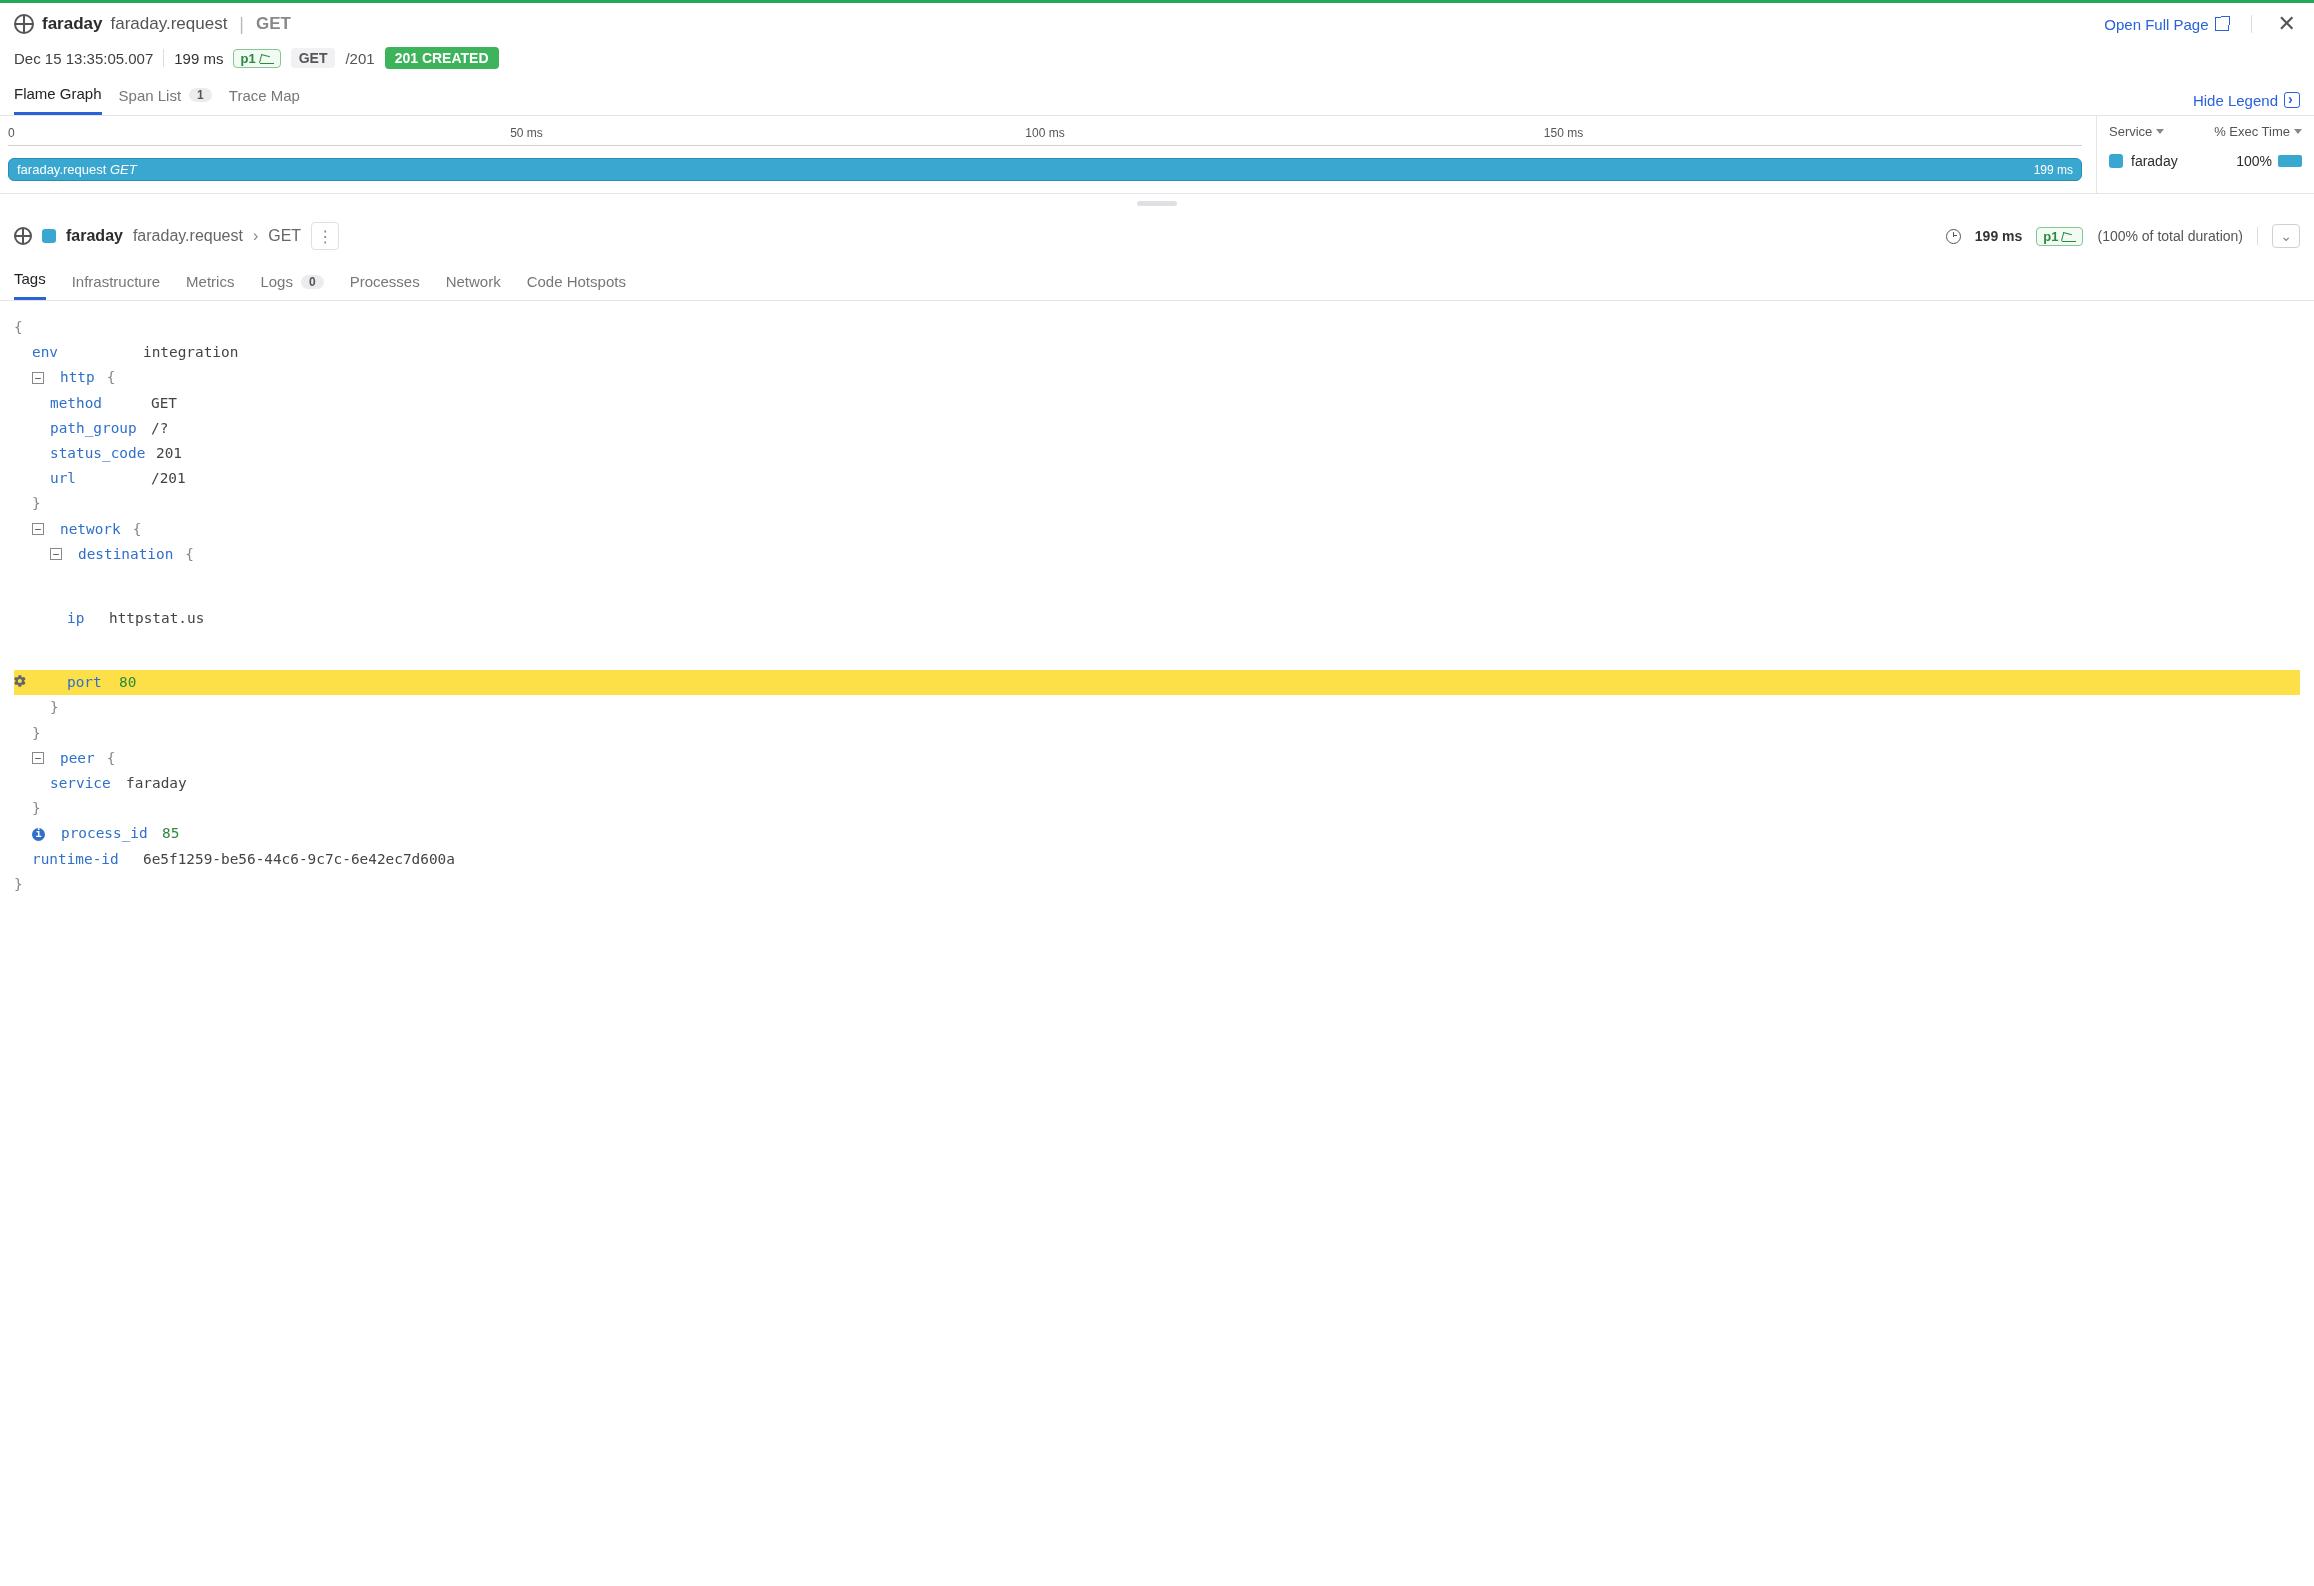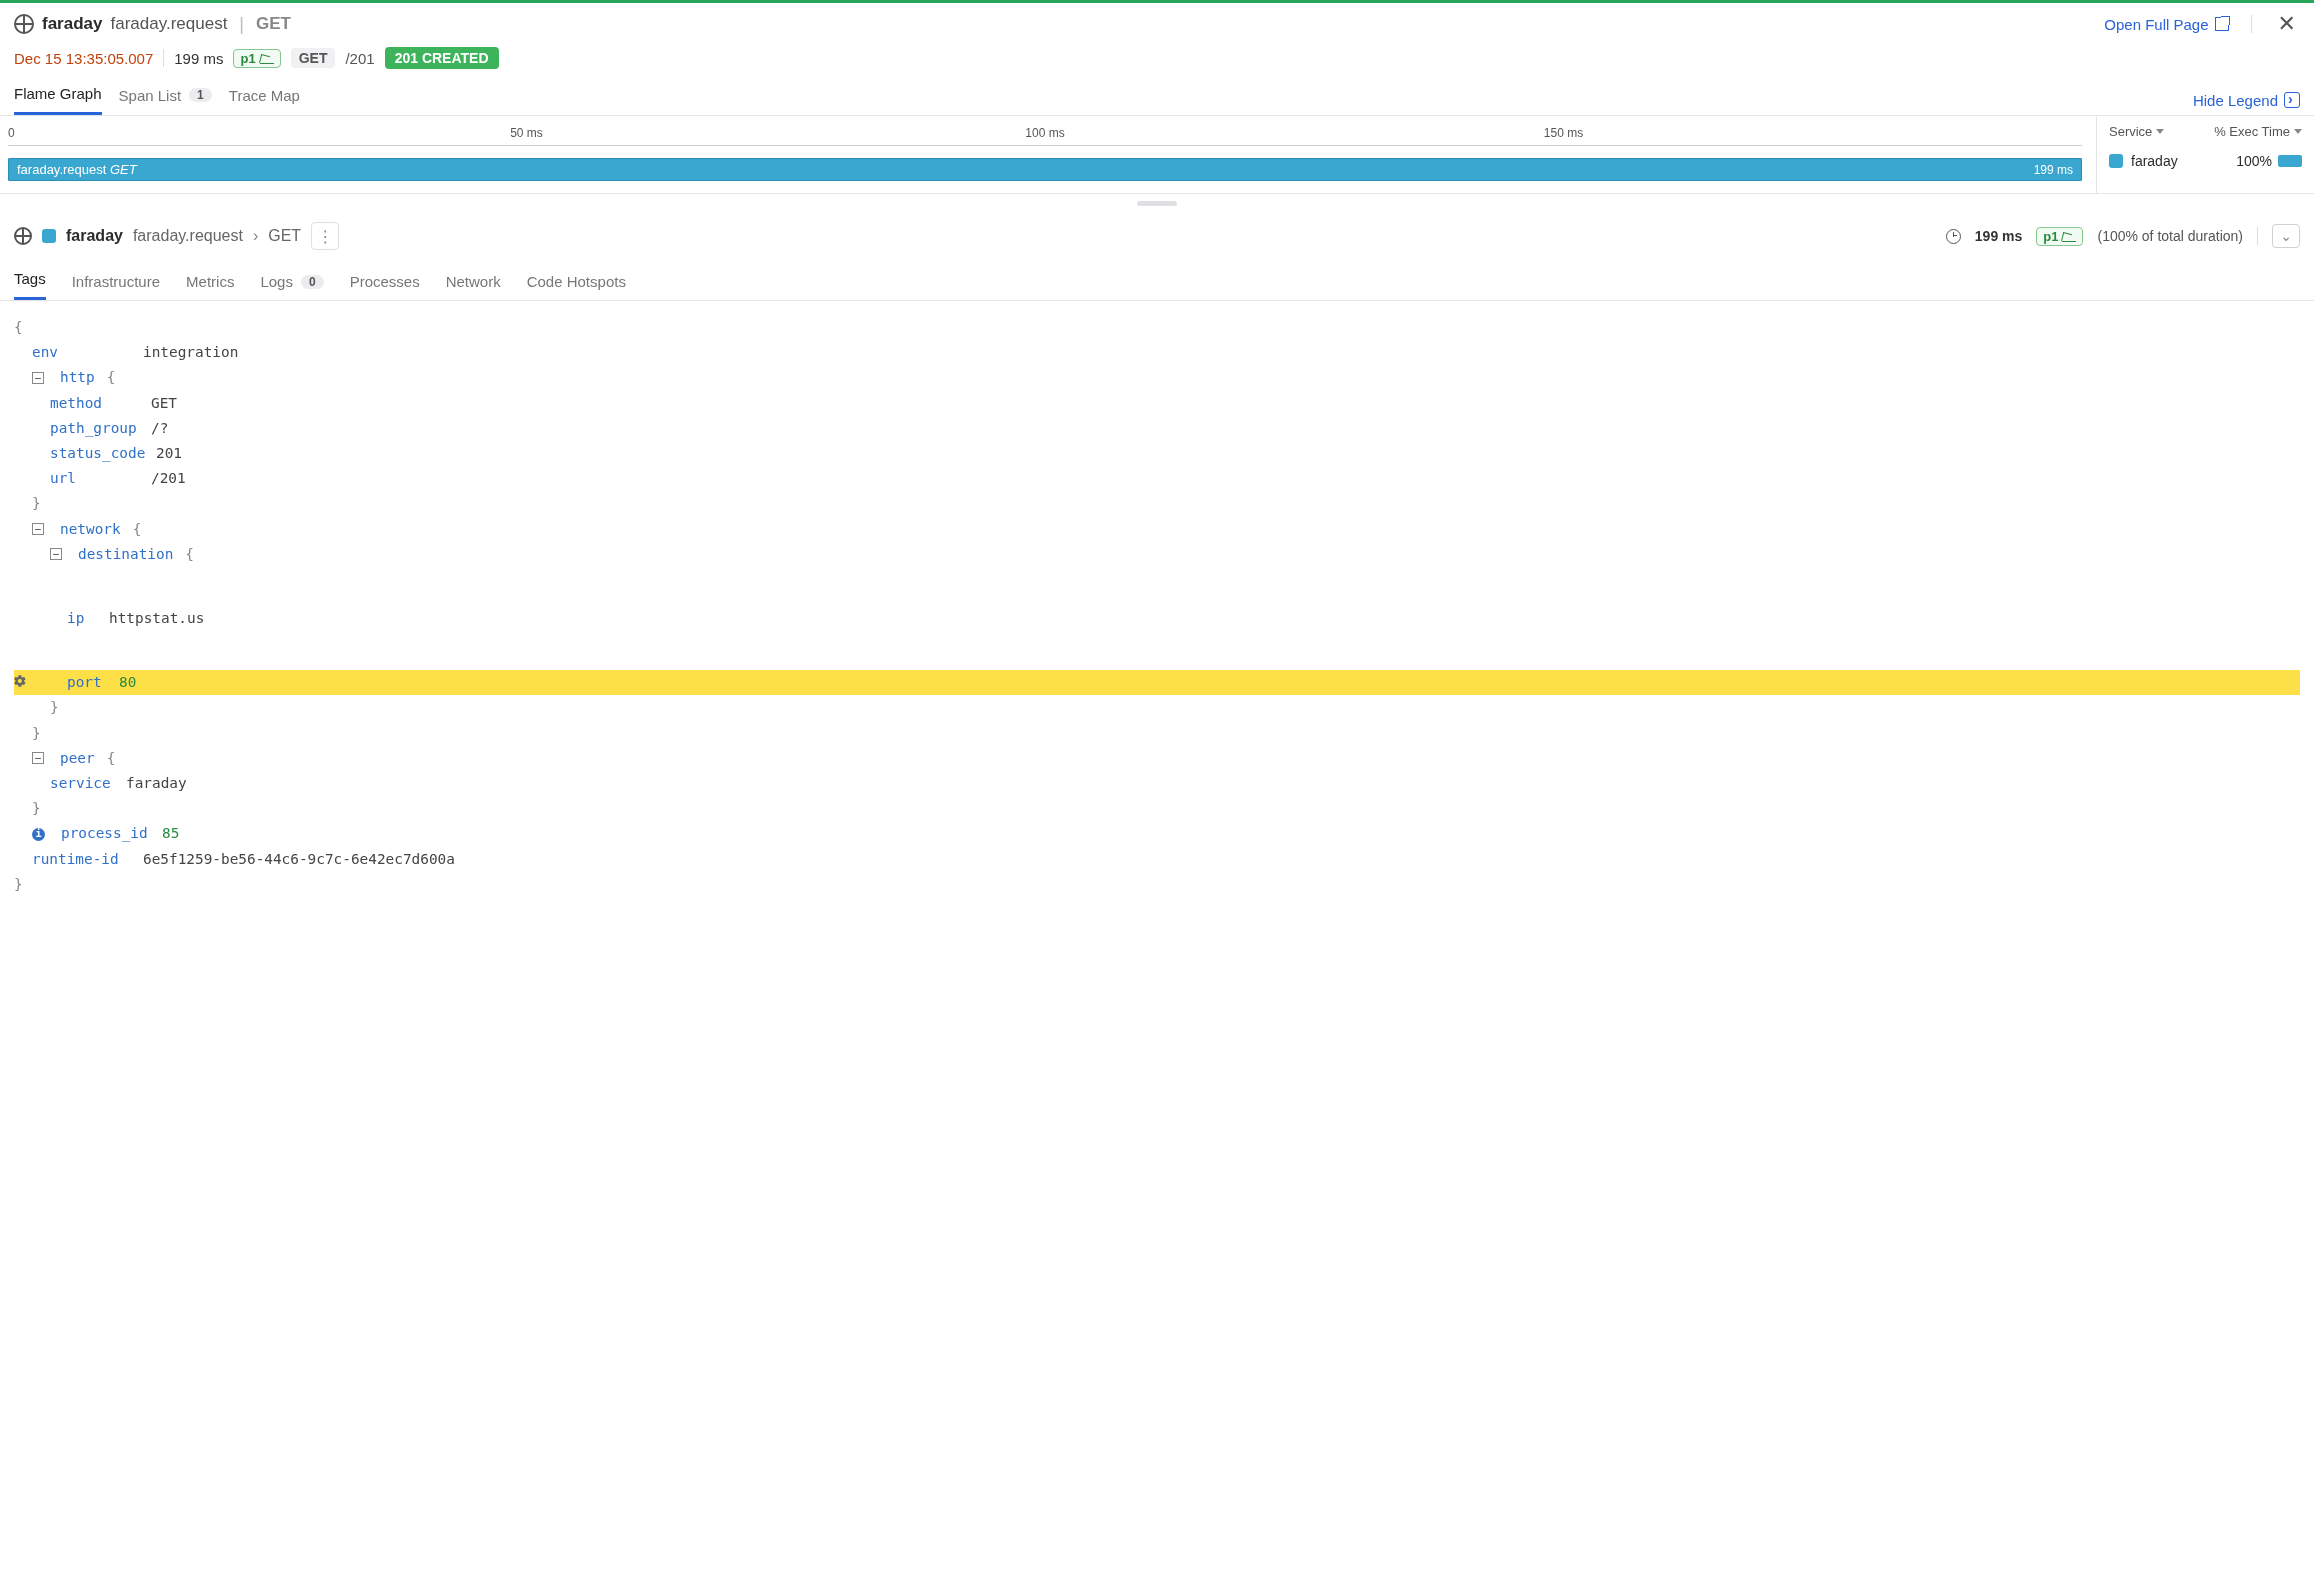--- a/index.html
+++ b/index.html
@@ -26,21 +26,21 @@
     .pipe { color: #bbb; font-size: 18px; margin: 0 4px; }
     .method-light { color: #888; font-weight: 600; font-size:17px; }
     .hdr1-right { display: flex; align-items: center; gap: 22px; }
     .open-full { color: #2962d9; font-weight: 500; display:flex; align-items:center; gap:6px; cursor:pointer; font-size:15px;}
     .x-icon { font-size: 22px; color:#555; cursor:pointer; padding:0 4px; }
     .ext-icon { width:14px; height:14px; border:1.5px solid #2962d9; position:relative; display:inline-block; }
     .ext-icon::after{content:"";position:absolute;width:8px;height:8px;border-top:1.5px solid #2962d9;border-right:1.5px solid #2962d9;right:-2px;top:-2px;background:#fff;}
 
     
     .hdr2 { display: flex; align-items: center; gap: 10px; padding: 6px 14px 8px 14px; font-size: 15px; }
-    .ts { color: #c2410c; font-weight: 500; }
+    .ts { color: #404040; font-weight: 500; }
     .metric { color: #333; font-weight: 500; }
     .pill { display:inline-flex; align-items:center; gap:4px; border:1px solid #86c690; background:#f1faf3; color:#2a8a3e; font-weight:600; border-radius:4px; padding:1px 6px; font-size:13px;}
     .chip { background:#f1f1f3; color:#555; font-weight:600; padding:2px 8px; border-radius:4px; font-size:14px;}
     .path-chip { color:#555; font-weight:500;}
     .status-badge { background:#3db35b; color:#fff; font-weight:700; padding:3px 10px; border-radius:4px; font-size:14px;}
     .divider-v { width:1px; height:18px; background:#ddd; }
 
     
     .tabs-row { display:flex; align-items:center; justify-content:space-between; padding: 8px 14px 0 14px; border-bottom:1px solid #e5e5e9; }
     .tabs-left { display:flex; gap:17px; }
@@ -52,21 +52,21 @@
     .toggle-icon::after{content:"›";position:absolute;left:3px;top:-2px;color:#2962d9;font-size:14px;font-weight:bold;}
 
     
     .flame-area { display:flex; border-bottom:1px solid #e5e5e9; }
     .flame-left { flex:1; padding: 0 14px 12px 8px; }
     .axis { position:relative; height:30px; font-size:12px; color:#555; border-bottom:1px solid #cfcfd5;}
     .axis .tick { position:absolute; top:10px; transform:translateX(-50%);}
     .axis .tick.first{transform:none;}
     .flame-bar-row { padding-top:12px; }
     .flame-bar {
-      border:1px solid #2a8db5; border-radius:1px; background:#3aa7d1;
+      border:1px solid #2a8db5; border-radius:6px; background:#3aa7d1;
       display:flex; justify-content:space-between; align-items:center;
       color:#fff; font-size:13px; padding:3px 8px;
       width:100%;
     }
     .flame-bar .fbl { font-weight:500; }
     .flame-bar .fbl .em { font-style:italic;}
     .flame-bar .fbr { font-size:12px;}
     .legend-right { width:218px; border-left:1px solid #e5e5e9; padding:8px 12px; }
     .legend-hdr { display:flex; justify-content:space-between; color:#555; font-size:13px; font-weight:500;}
     .legend-hdr .col { display:flex; align-items:center; gap:4px; cursor:pointer;}

